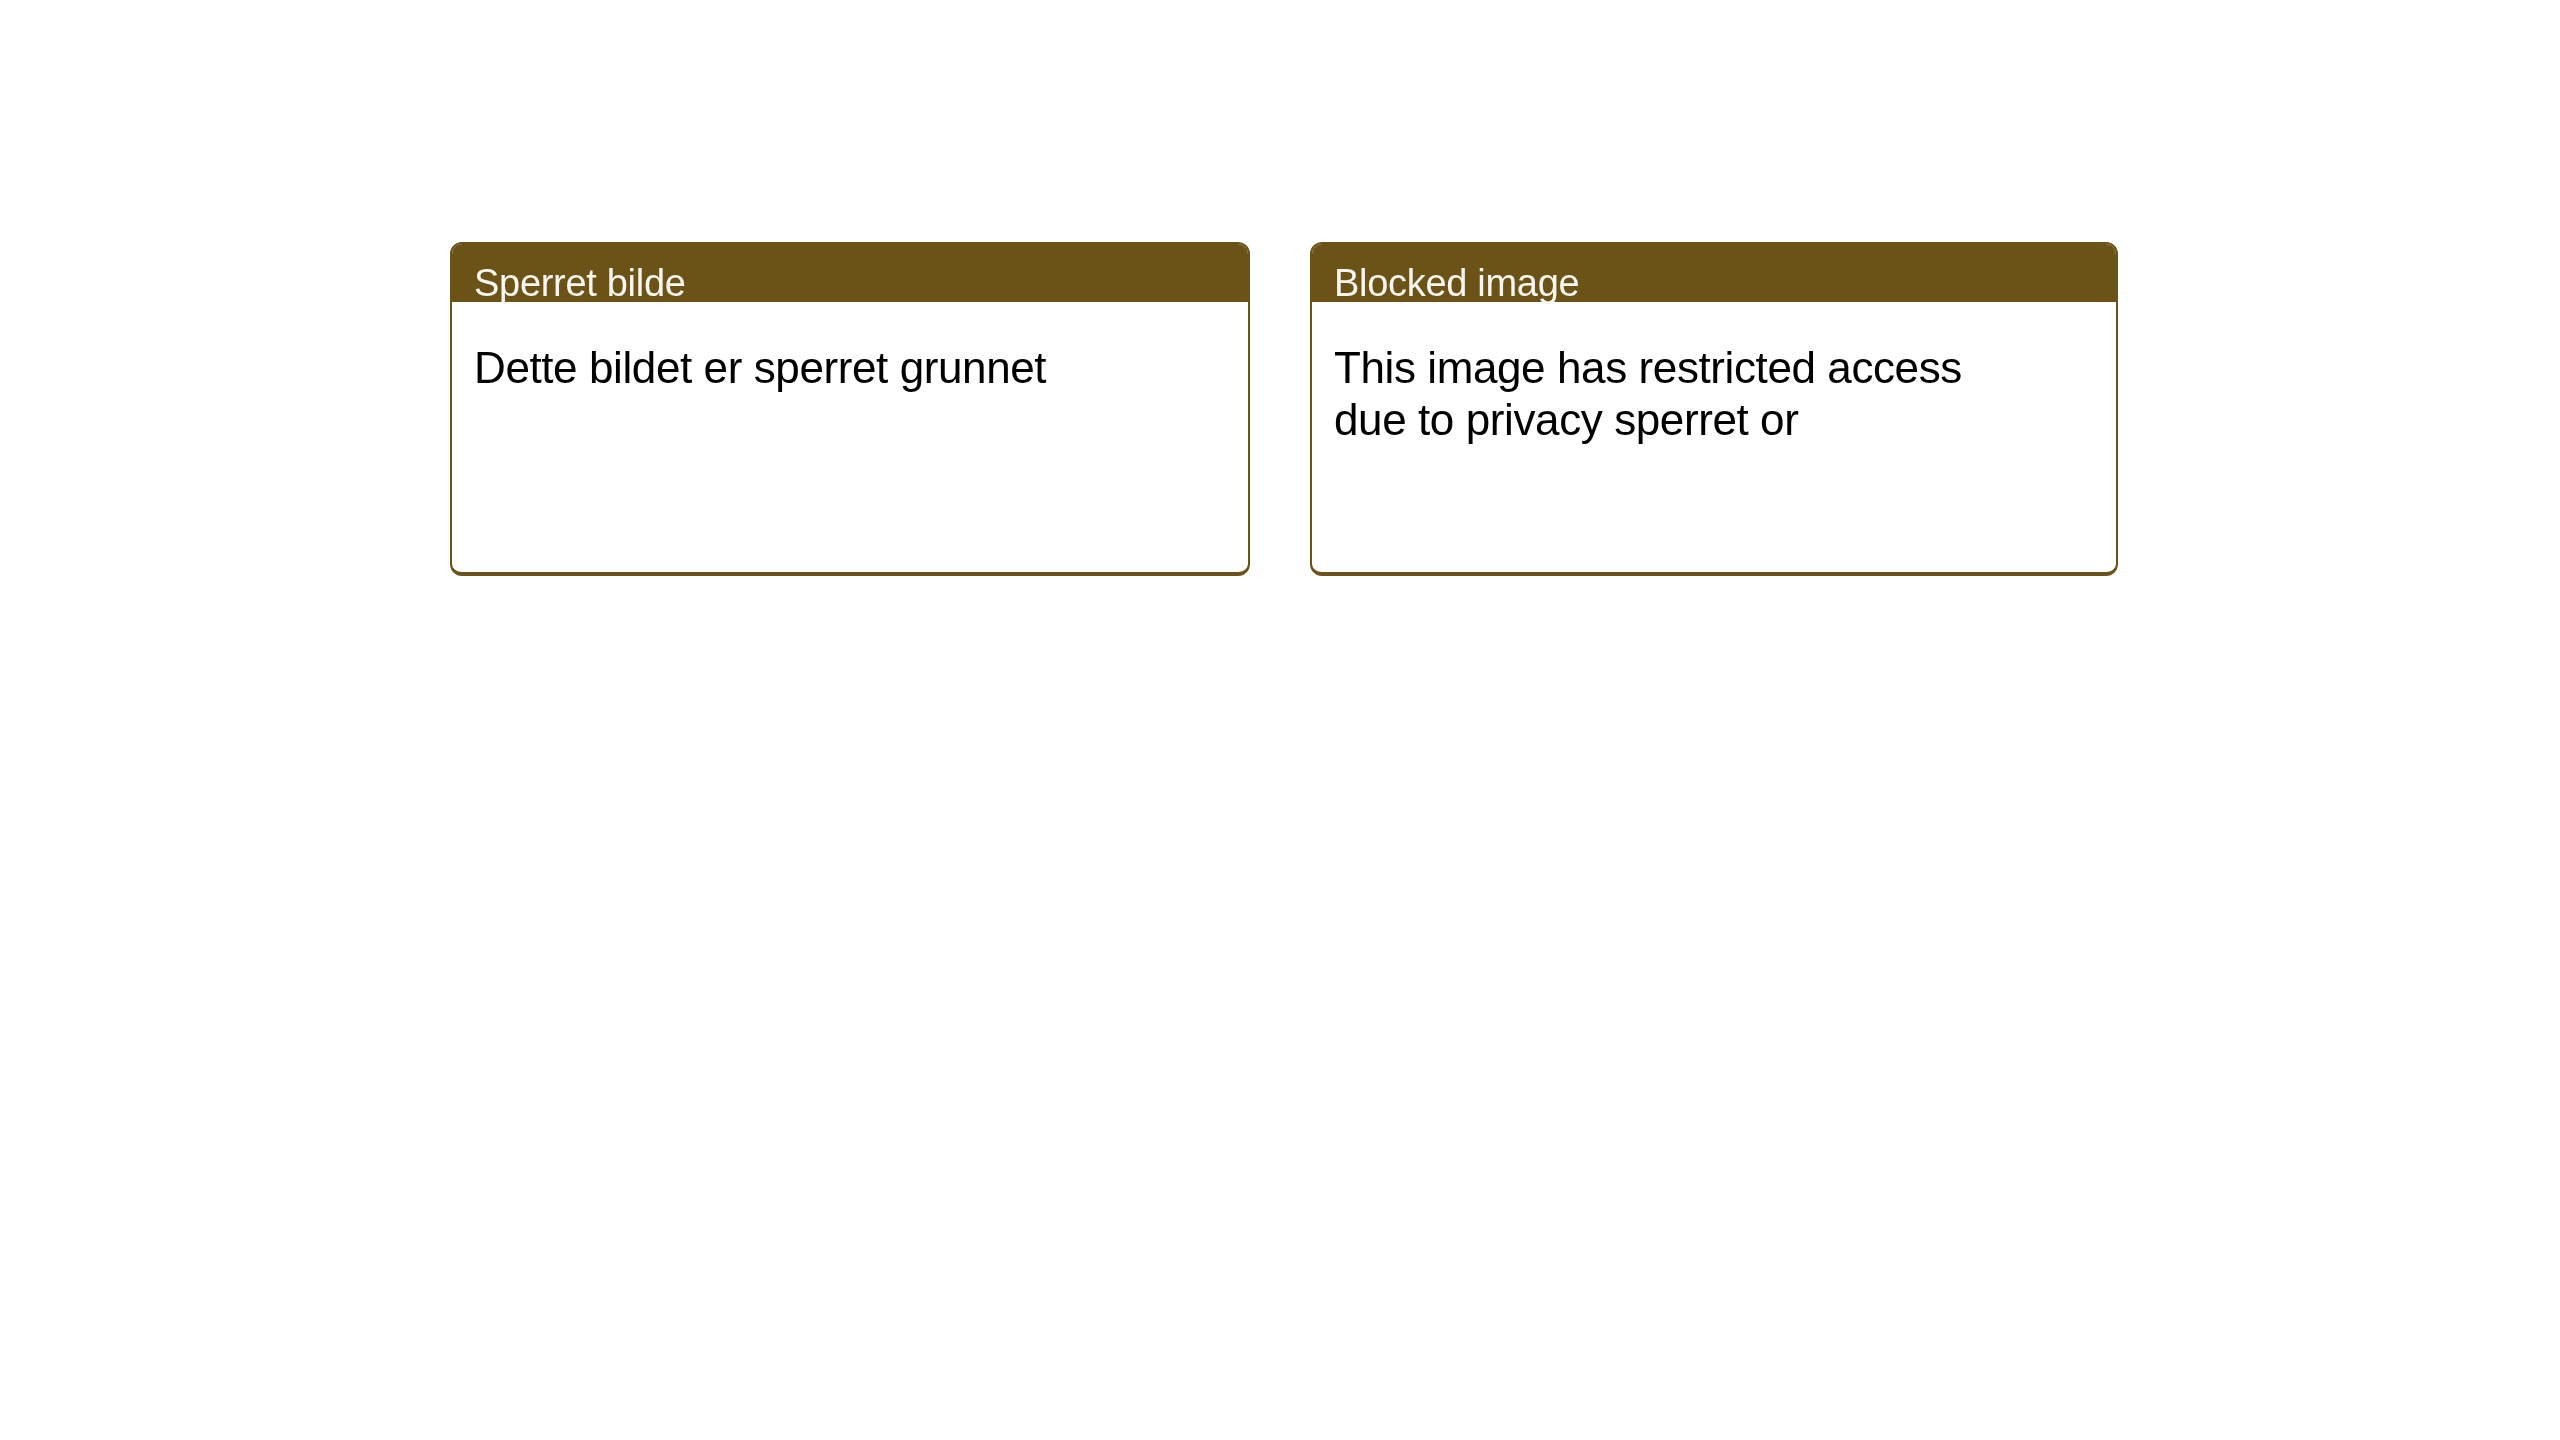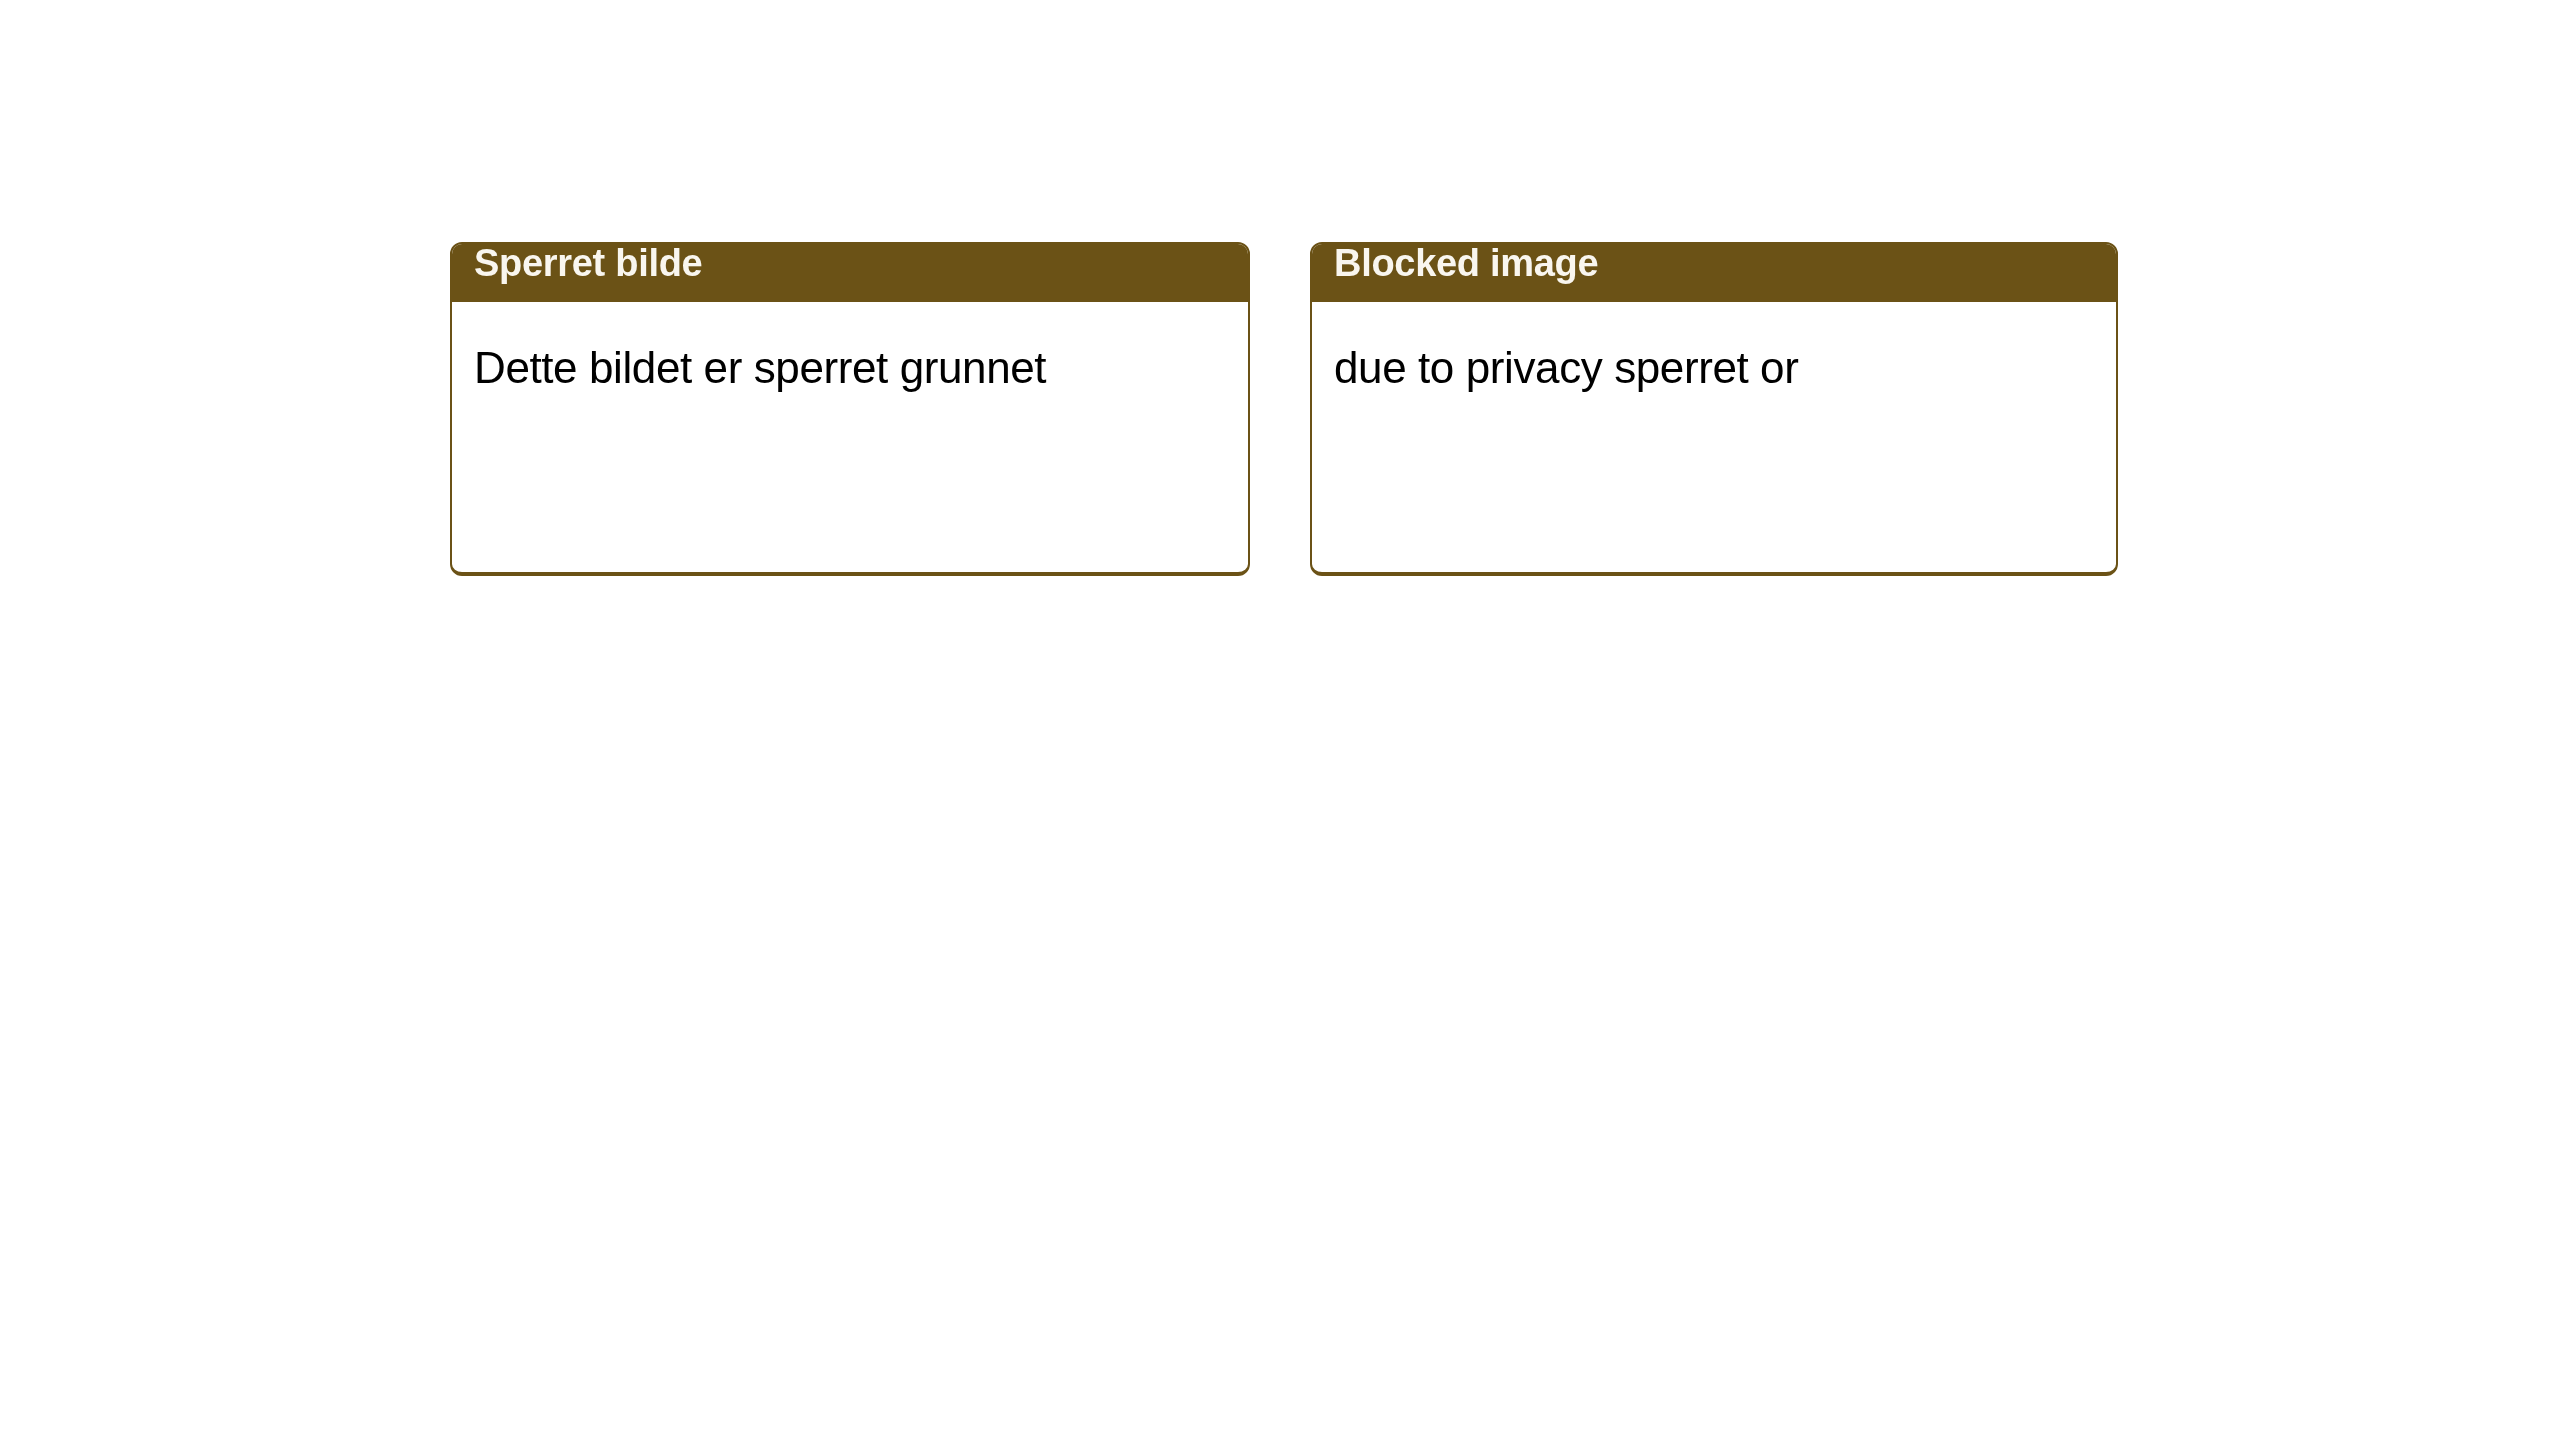--- a/index.html
+++ b/index.html
@@ -31,23 +31,22 @@
   }
   .card.card-en {
     left: 1310px;
     width: 808px;
   }
   .card-header {
     box-sizing: border-box;
     height: 58px;
     background: var(--header-bg, #6b5216);
     display: flex;
-    align-items: flex-start;
+    align-items: flex-end;
     padding: 0 22px;
-    font-weight: bold;
   }
   .card-title {
     color: var(--header-text, #f9f6ef);
     font-size: 38px;
     line-height: 1;
     letter-spacing: -0.3px;
     white-space: nowrap;
   }
   .card-body {
     padding: 40px 22px 24px 22px;
@@ -70,15 +69,16 @@
   <div class="card-body">
     <div class="body-line">Dette bildet er sperret grunnet</div>
   </div>
 </div>
 
 <div class="card card-en">
   <div class="card-header">
     <span class="card-title">Blocked image</span>
   </div>
   <div class="card-body">
+    <div class="body-line">This image has restricted access</div>
     <div class="body-line">due to privacy sperret or</div>
   </div>
 </div>
 
 </body></html>

